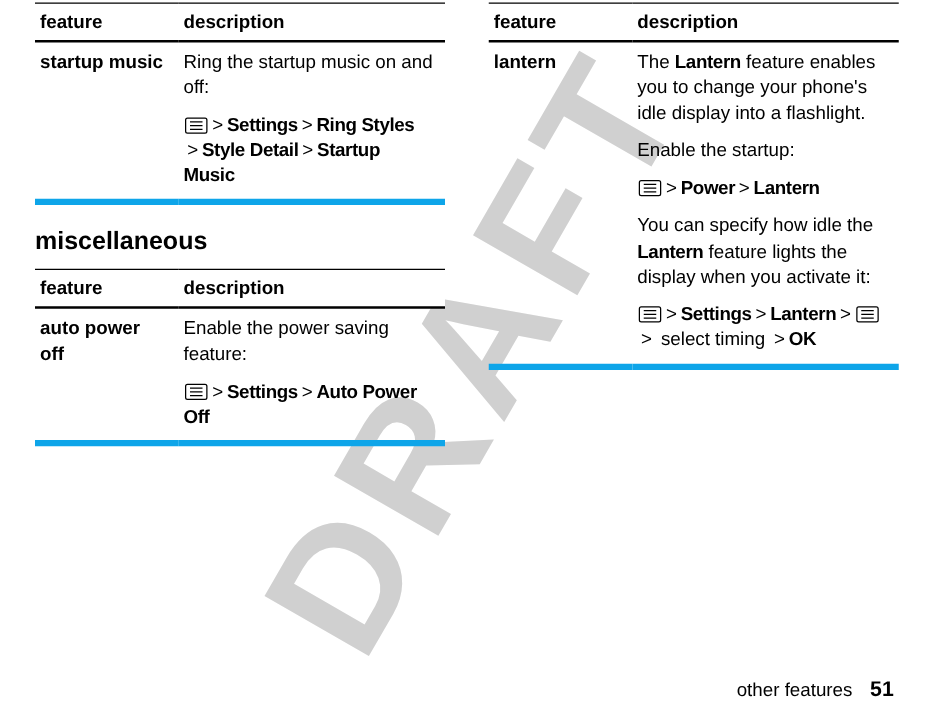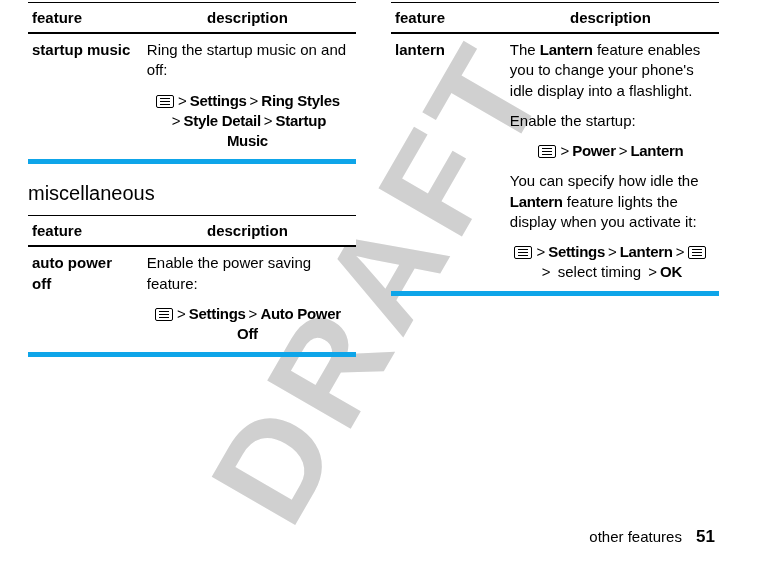--- a/index.html
+++ b/index.html
@@ -52,37 +52,36 @@
       padding: 6px 8px 6px 4px;
       border-bottom: 2px solid black;
       border-top: 1px solid black;
       background: white;
     }
     th.feature-col {
       width: 35%;
     }
     th.desc-col {
       width: 65%;
-      text-align: center;
     }
     td {
       vertical-align: top;
       font-size: 15px;
       padding: 6px 8px 8px 4px;
       line-height: 1.35;
     }
     tr.lastrow td {
       border-bottom: 5px solid #0ea5e9;
     }
     .feat {
       font-weight: bold;
     }
     .section-title {
       font-size: 20px;
-      font-weight: normal;
+      font-weight: bold;
       margin: 16px 0 10px 0;
     }
     .condensed {
       font-family: "Arial Narrow", Arial, sans-serif;
       font-stretch: condensed;
       font-weight: bold;
       letter-spacing: -0.3px;
     }
     .menu-icon {
       display: inline-block;
@@ -103,28 +102,27 @@
       height: 1px;
       background: black;
       box-shadow: 0 3px 0 black, 0 6px 0 black;
     }
     .gt {
       font-family: Arial, sans-serif;
       margin: 0 3px 0 3px;
     }
     .path-block {
       margin-top: 10px;
-      text-align: center;
     }
     .para {
       margin-top: 10px;
     }
     .footer {
       position: absolute;
-      bottom: 16px;
+      bottom: 1px;
       right: 44px;
       font-size: 15px;
     }
     .footer .pagenum {
       font-weight: bold;
       font-size: 17px;
       margin-left: 10px;
     }
   </style>
 </head>

